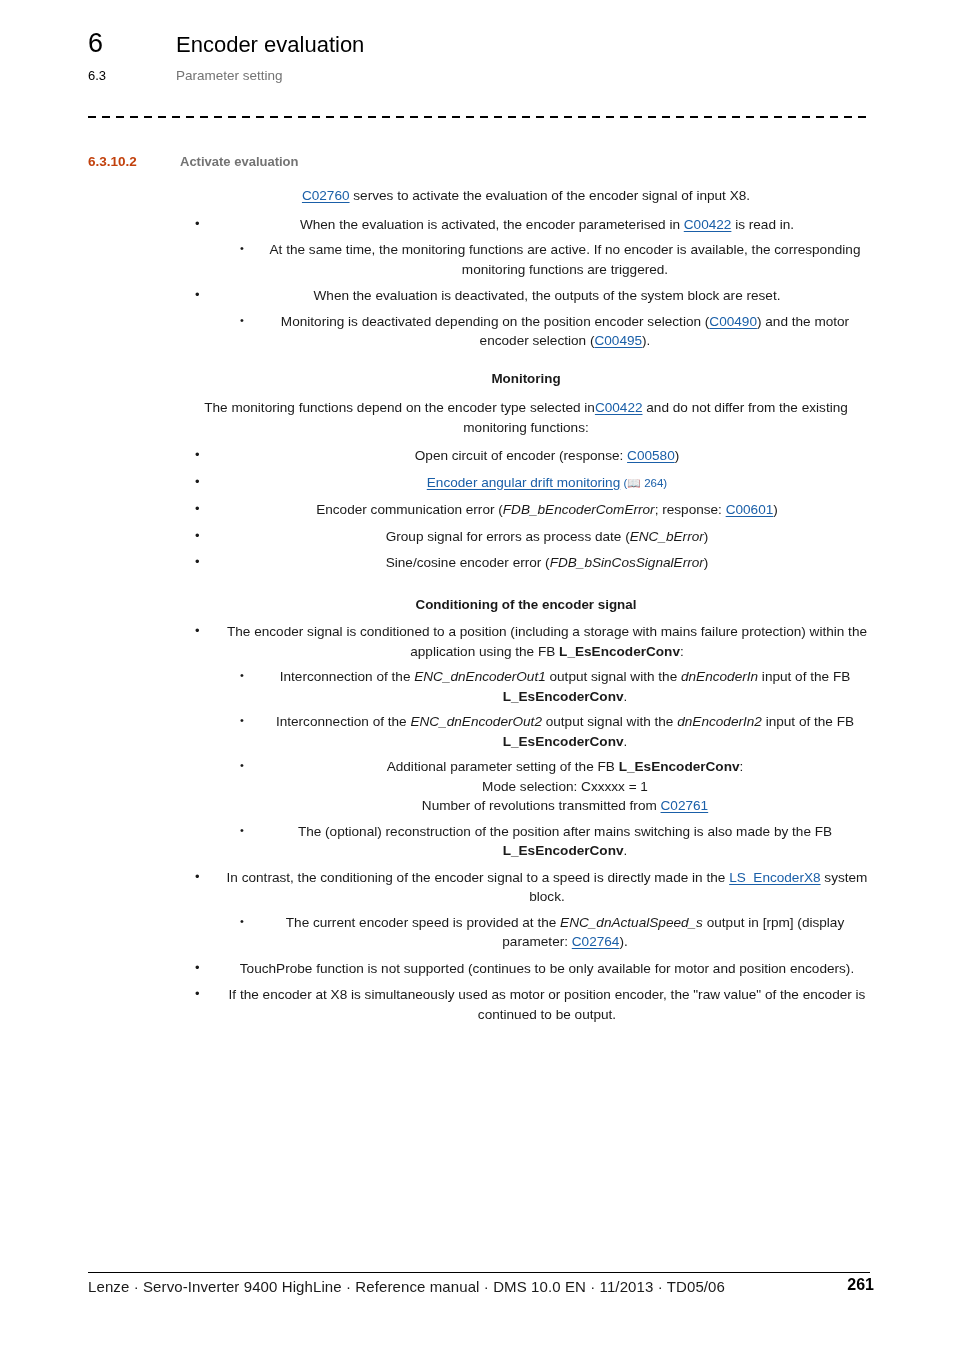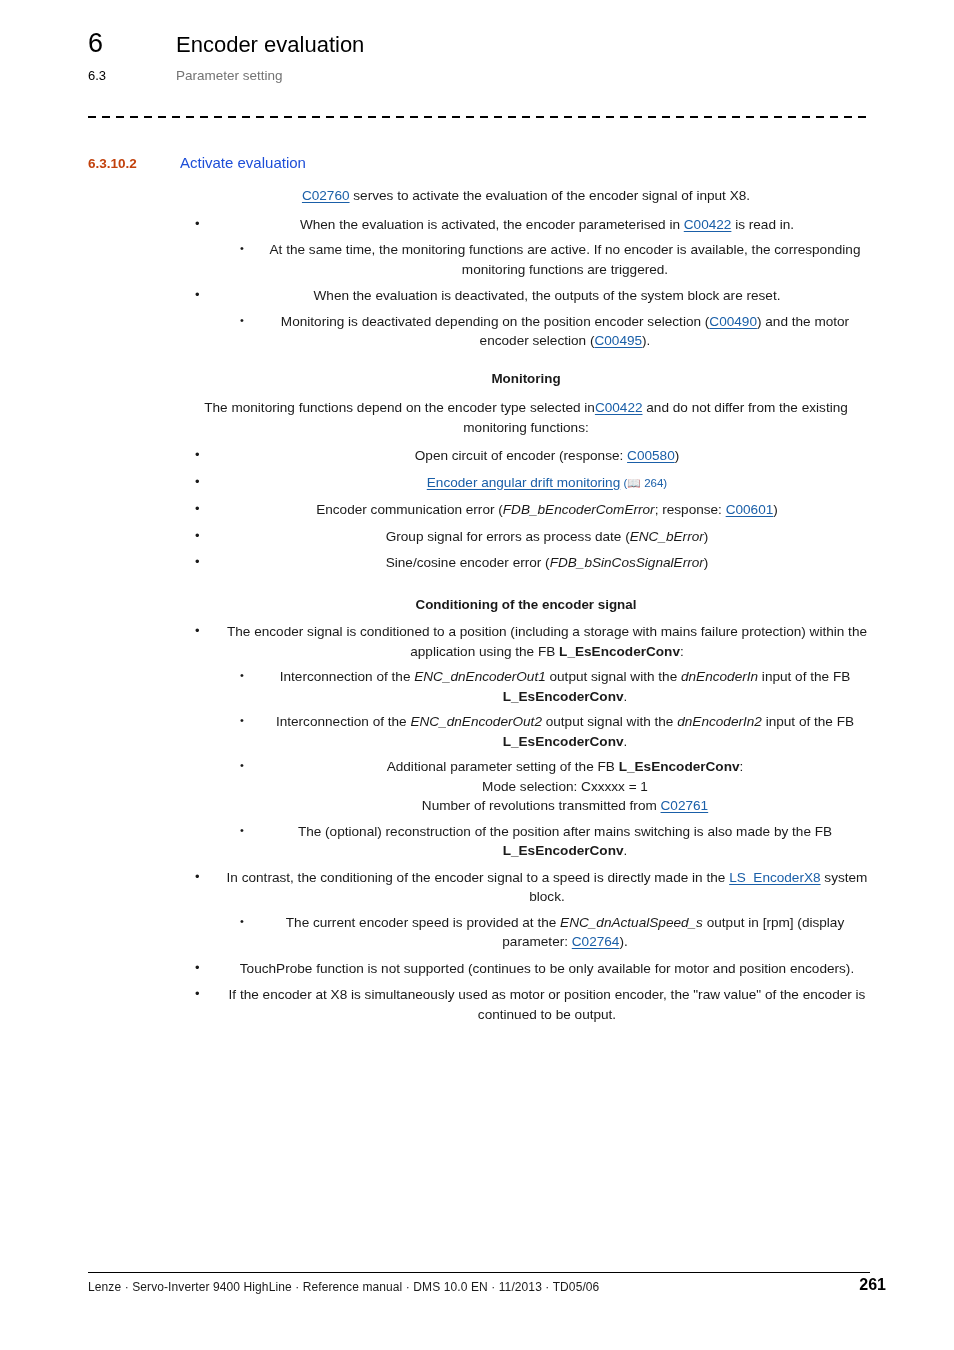--- a/index.html
+++ b/index.html
@@ -83,23 +83,23 @@
     align-items: baseline;
   }
   .sec-head-num {
     font-size: 13.5px;
     font-weight: bold;
     width: 92px;
     flex: 0 0 92px;
     color: #c2410c;
   }
   .sec-head-title {
-    font-size: 15px;
-    font-weight: normal;
-    color: #1d4ed8;
+    font-size: 13px;
+    font-weight: bold;
+    color: #737373;
   }
 
   
   .body-col {
     position: absolute;
     left: 180px;
     top: 186px;
     width: 692px;
     font-size: 13.6px;
     line-height: 19.5px;
@@ -196,28 +196,28 @@
     left: 88px;
     top: 1272px;
     width: 782px;
     height: 1px;
     background: #000;
   }
   .footer-text {
     position: absolute;
     left: 88px;
     top: 1280px;
-    font-size: 12px;
+    font-size: 15px;
     line-height: 14px;
     color: #1a1a1a;
     letter-spacing: 0.1px;
   }
   .footer-pageno {
     position: absolute;
-    right: 68px;
+    right: 80px;
     top: 1276px;
     font-size: 16px;
     font-weight: bold;
     color: #000;
   }
 </style>
 </head>
 <body>
 
 <div class="page">

